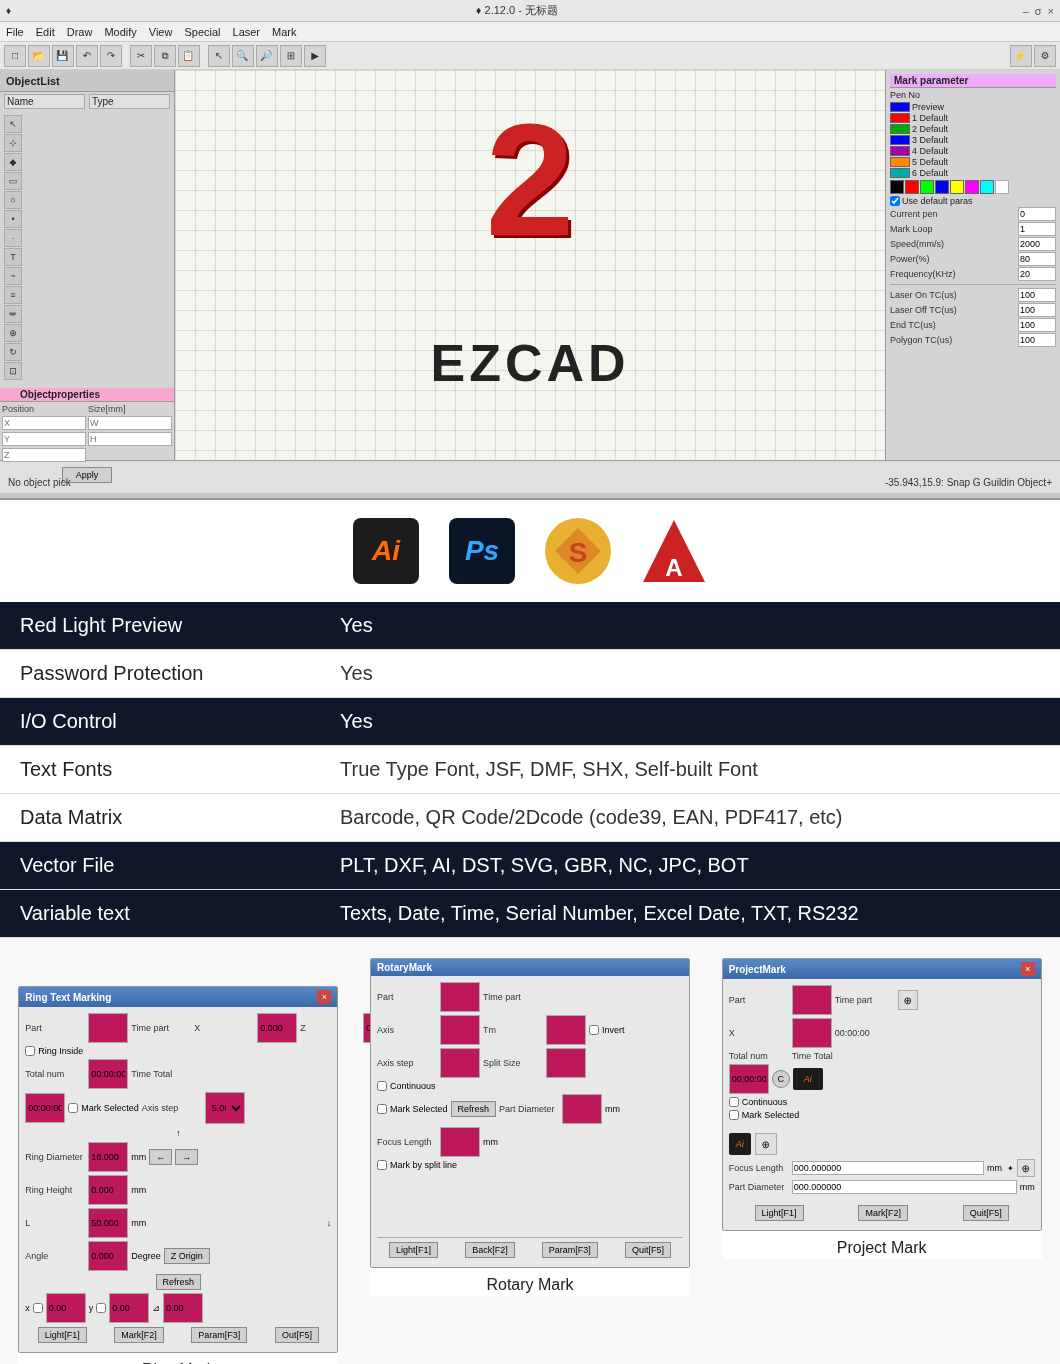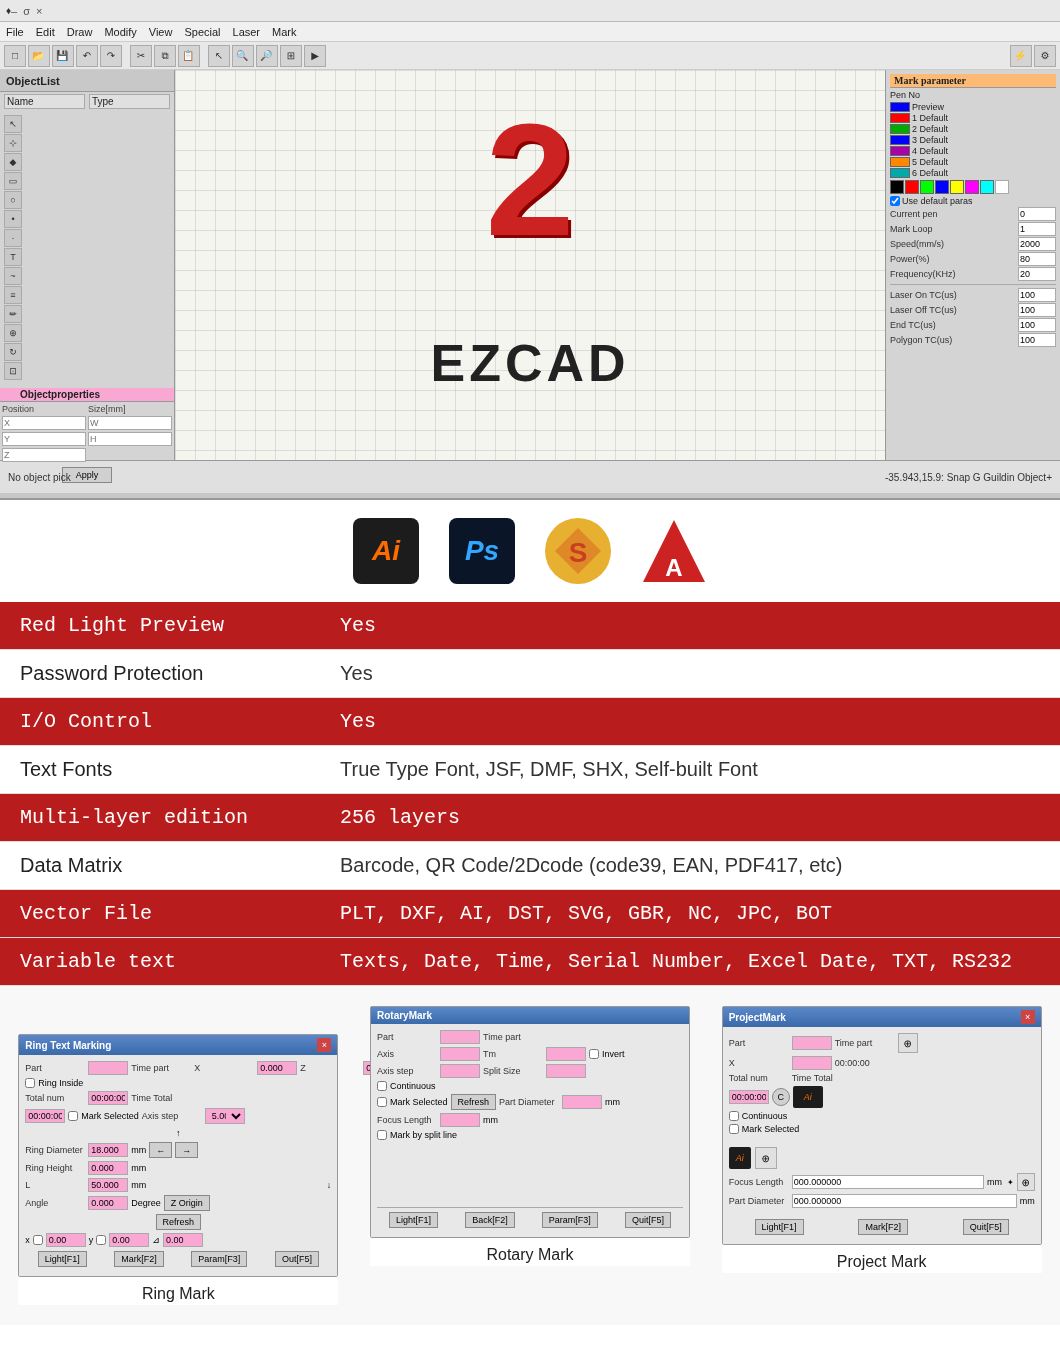--- a/index.html
+++ b/index.html
@@ -169,24 +169,23 @@
     .right-panel {
       width: 175px;
       background: #d4d4d4;
       border-left: 1px solid #999;
       font-size: 10px; color: #222;
       padding: 4px;
       overflow: hidden;
     }
     .right-panel-header {
       font-size: 10px; font-weight: bold;
-      background: #fdba74; padding: 1px 4px;
+      background: #f0abfc; padding: 1px 4px;
       border-bottom: 1px solid #999;
       margin-bottom: 2px;
-      font-family: Liberation Serif, serif;
     }
     .pen-row {
       display: flex; align-items: center; gap: 2px; margin-bottom: 1px;
       font-size: 9px;
     }
     .pen-color {
       width: 20px; height: 10px; border: 1px solid #666;
     }
     .pen-swatch-row {
       display: flex; gap: 1px; margin: 2px 0;
@@ -203,21 +202,21 @@
       width: 38px; background: #fff; border: 1px solid #aaa;
       font-size: 9px; padding: 1px;
     }
     .checkbox-row { display: flex; align-items: center; gap: 2px; font-size: 9px; margin-bottom: 1px; }
 
     
     .status-bar {
       height: 18px;
       background: #e0e0e0;
       border-top: 1px solid #999;
-      display: flex; align-items: center;
+      display: flex; align-items: flex-start;
       padding: 16px 8px;
       font-size: 10px; color: #333;
       gap: 12px;
     }
 
     
     .icons-row {
       display: flex;
       align-items: center;
       justify-content: center;
@@ -249,22 +248,21 @@
     }
     .feature-table td:first-child {
       width: 320px;
       font-weight: normal;
       color: #222;
     }
     .feature-table td:last-child {
       color: #333;
     }
     .row-highlight {
-      background: #b91c1c;
-      font-family: Liberation Mono, monospace;
+      background: #0f172a;
     }
     .row-highlight td {
       color: #fff !important;
     }
     .row-normal { background: #fff; }
 
     
     .bottom-row {
       display: flex;
       justify-content: space-around;
@@ -301,22 +299,22 @@
       display: flex; align-items: center; gap: 3px; margin-bottom: 3px;
       font-size: 9px;
     }
     .dlg-label { color: #333; min-width: 60px; }
     .dlg-input {
       background: #fff; border: 1px solid #aaa;
       font-size: 9px; padding: 1px 2px;
       flex: 1; min-width: 0;
     }
     .dlg-input-sm {
-      background: #f9a8d4; border: 1px solid #aaa;
-      font-size: 9px; padding: 1px 2px;
+      background: #be185d; border: 1px solid #aaa;
+      font-size: 9px; padding: 9px 2px;
       width: 40px;
     }
     .dlg-btn {
       background: #d0d0d0; border: 1px solid #888;
       font-size: 9px; padding: 2px 6px; cursor: pointer;
     }
     .checkbox-tiny { width: 10px; height: 10px; }
 
     .dialog-caption {
       text-align: center;
@@ -326,20 +324,21 @@
       background: #fff;
     }
   </style>
 </head>
 <body>
 
 <div class="ezcad-screenshot">
 
   <div class="title-bar">
     <span style="font-size:10px;">♦</span>
+    <span class="title-bar-text">♦ 2.12.0 - 无标题</span>
     <div class="title-bar-controls">
       <span style="cursor:pointer;">–</span>
       <span style="cursor:pointer;">σ</span>
       <span style="cursor:pointer;">×</span>
     </div>
   </div>
 
   <div class="menu-bar">
     <span style="cursor:pointer;">File</span>
     <span style="cursor:pointer;">Edit</span>
@@ -561,24 +560,20 @@
         <td>Yes</td>
       </tr>
       <tr class="row-highlight">
         <td>I/O Control</td>
         <td>Yes</td>
       </tr>
       <tr class="row-normal">
         <td>Text Fonts</td>
         <td>True Type Font, JSF, DMF, SHX, Self-built Font</td>
       </tr>
-      <tr class="row-highlight">
-        <td>Multi-layer edition</td>
-        <td>256 layers</td>
-      </tr>
       <tr class="row-normal">
         <td>Data Matrix</td>
         <td>Barcode, QR Code/2Dcode (code39, EAN, PDF417, etc)</td>
       </tr>
       <tr class="row-highlight">
         <td>Vector File</td>
         <td>PLT, DXF, AI, DST, SVG, GBR, NC, JPC, BOT</td>
       </tr>
       <tr class="row-highlight">
         <td>Variable text</td>

